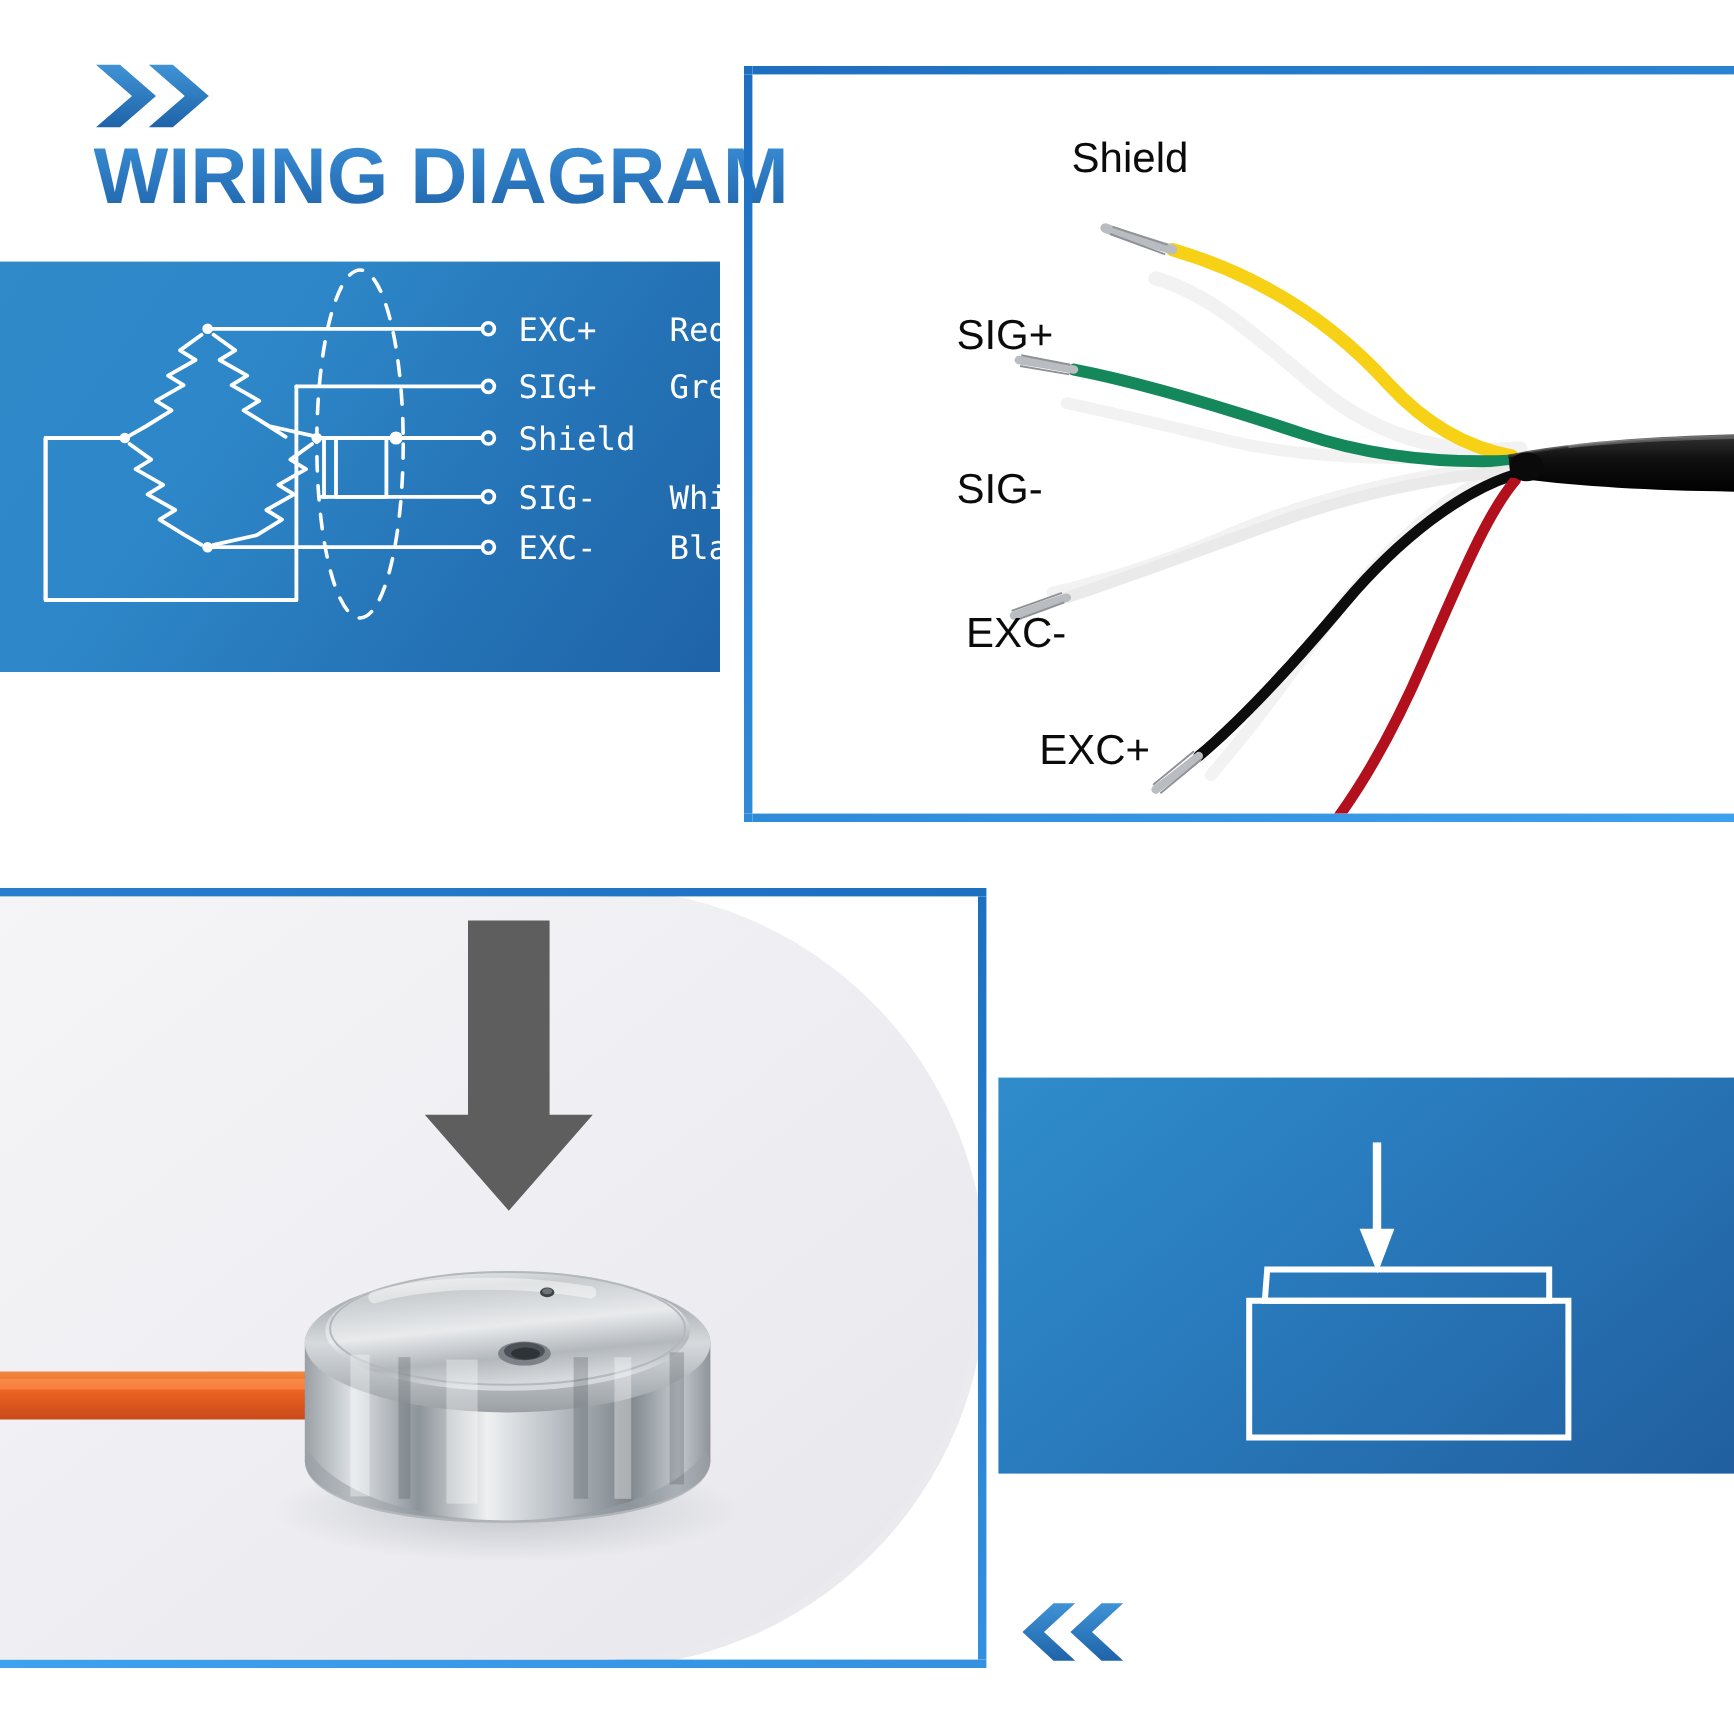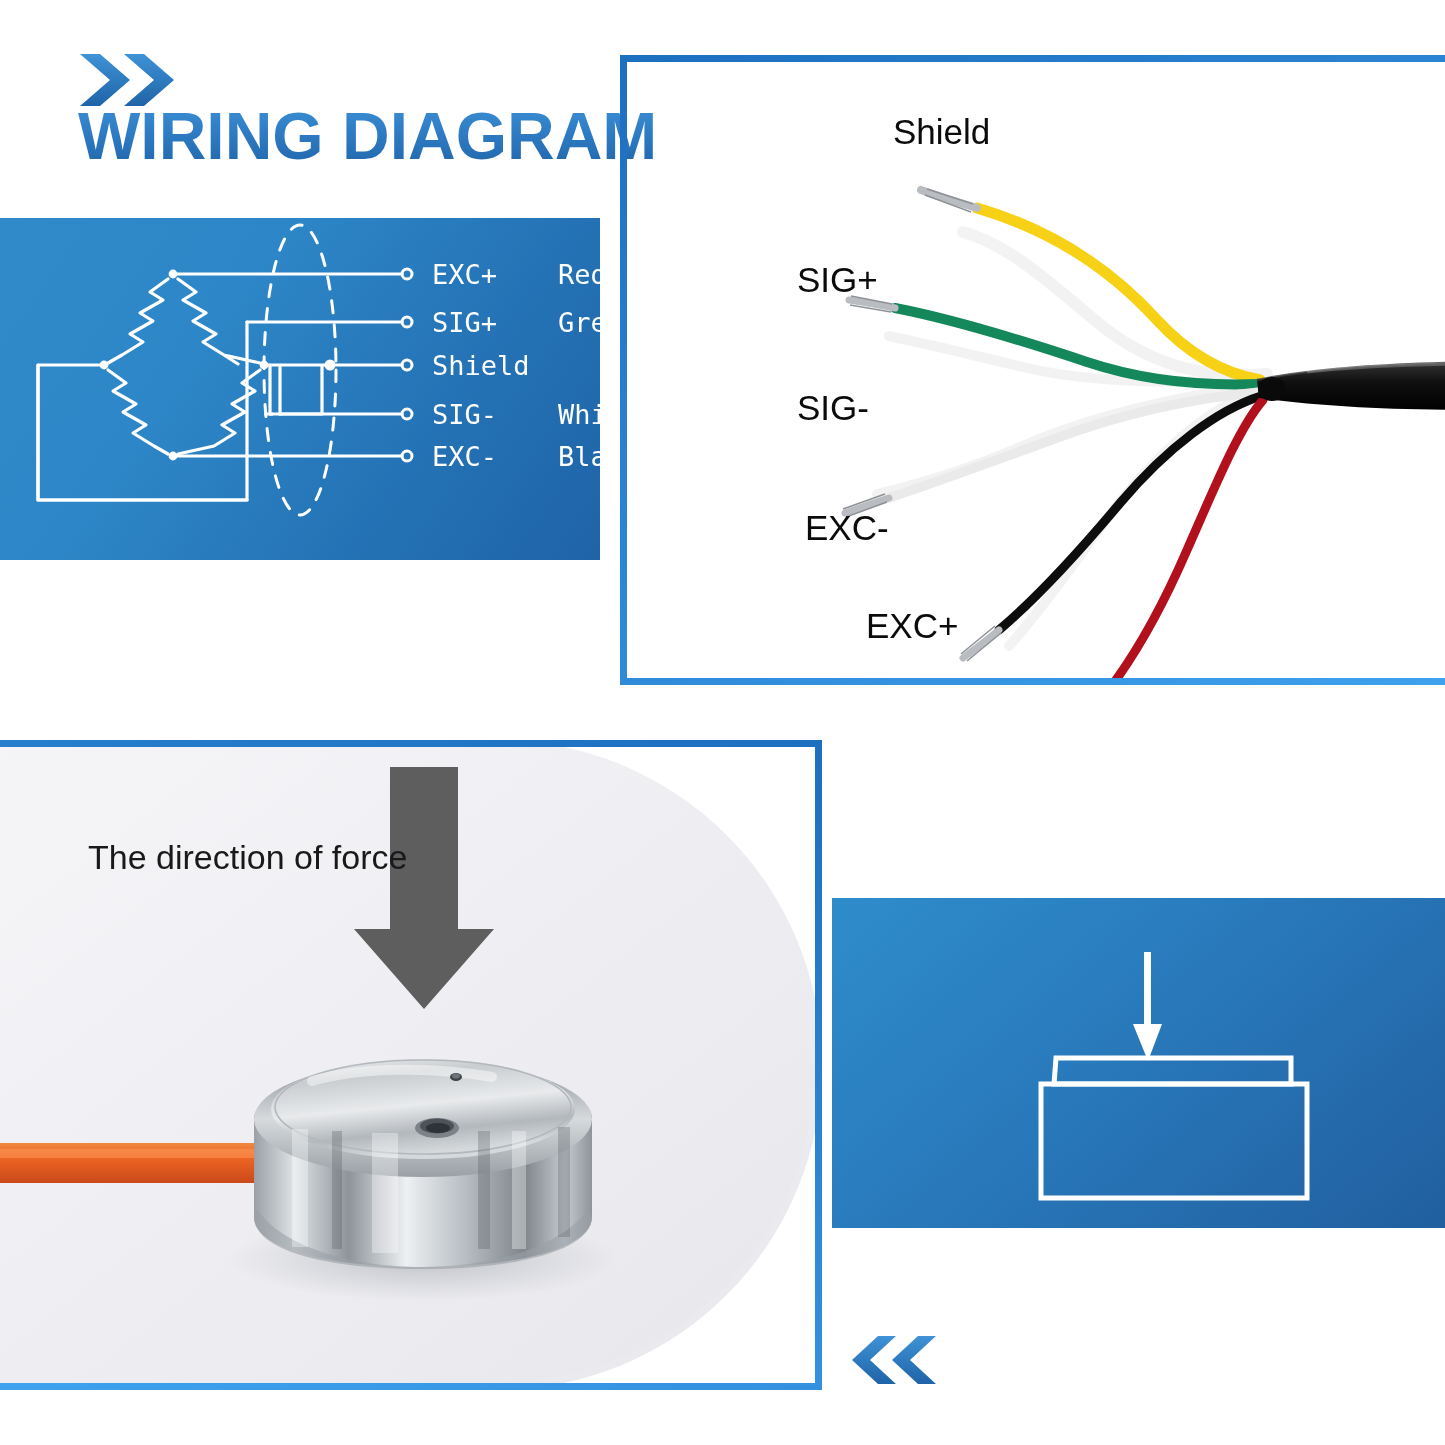--- a/index.html
+++ b/index.html
@@ -23,21 +23,21 @@
     position:absolute;
     font-weight:bold;
     letter-spacing:0px;
     background:linear-gradient(180deg,#3e93d6 0%,#2e7cc4 45%,#1f63a8 100%);
     -webkit-background-clip:text;
     background-clip:text;
     color:transparent;
     -webkit-text-fill-color:transparent;
     white-space:nowrap;
   }
-  #wiring-title{left:78px;top:98px;font-size:66px;}
+  #wiring-title{left:78px;top:108px;font-size:66px;}
   #stress-title{left:840px;top:1240px;font-size:62px;}
 
   
   .blue-panel{
     position:absolute;left:0;top:218px;width:600px;height:342px;
     background:linear-gradient(125deg,#3089c9 0%,#2d86c7 35%,#2472b5 70%,#1f63a8 100%);
   }
   .blue-panel svg{position:absolute;left:0;top:0;}
 
   
@@ -312,21 +312,20 @@
         <rect x="486" y="384" width="12" height="118" fill="#4d5459"></rect>
         <rect x="566" y="380" width="12" height="110" fill="#4d5459"></rect>
       </g>
 
       <g>
         <path d="M398,20 L466,20 L466,182 L502,182 L432,262 L362,182 L398,182 Z" fill="#5e5e5e"></path>
       </g>
     </svg>
   </div>
 
-  <div class="force-label no-sel">The direction of force</div>
 
   <div class="blue-panel-2">
     <svg width="613" height="330" viewBox="0 0 613 330">
       <g stroke="#ffffff" stroke-width="5" fill="none" stroke-linejoin="miter">
 
         <path d="M224,160 L459,160 L459,186 L222,186 Z"></path>
 
         <path d="M209,186 L475,186 L475,300 L209,300 Z"></path>
       </g>
 

